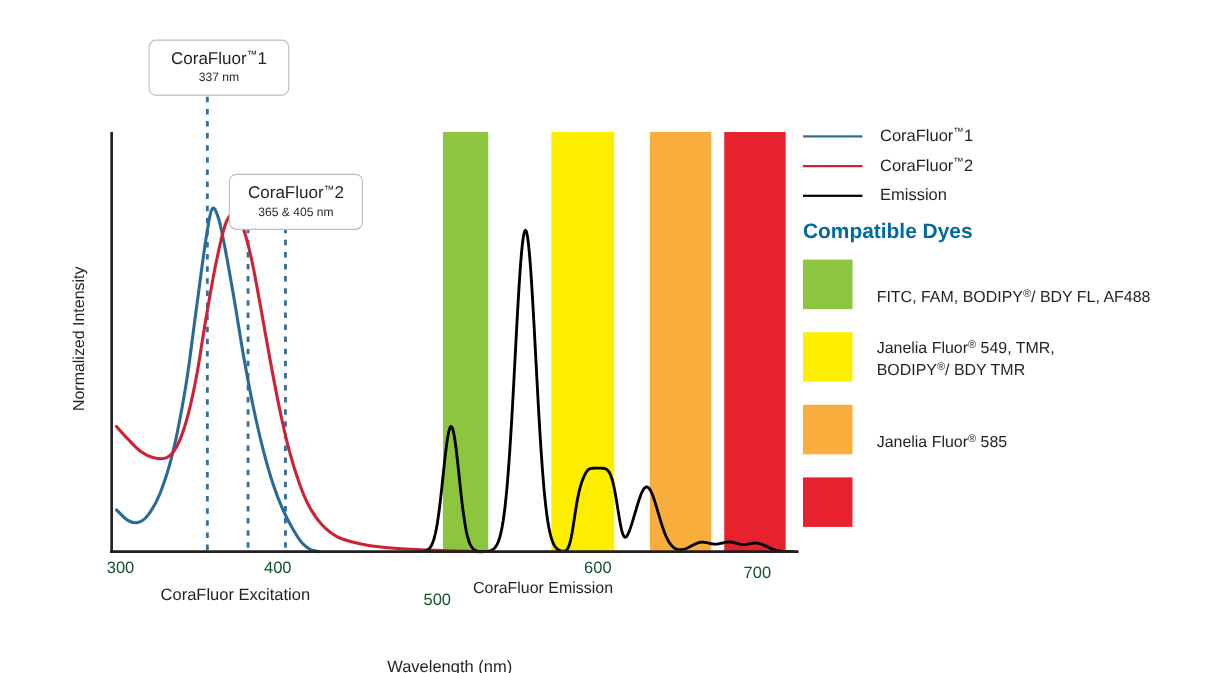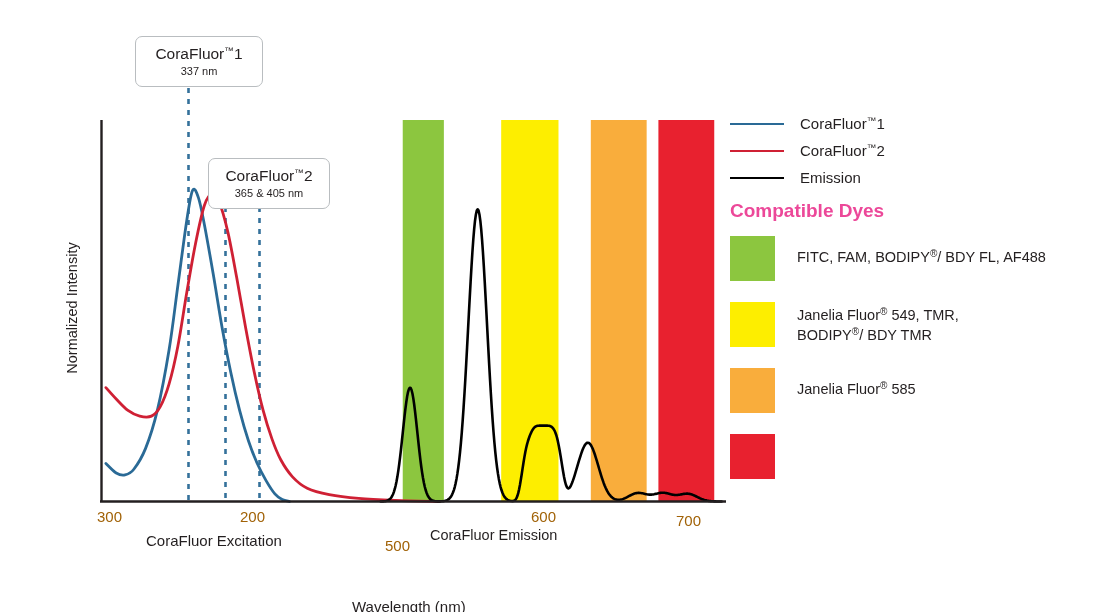--- a/index.html
+++ b/index.html
@@ -24,40 +24,40 @@
     line-height:1.28;
     color:#231f20;
     padding:7px 12px 8px;
     box-sizing:border-box;
   }
   .callout .l1{display:block;font-size:15.5px;white-space:nowrap;}
   .callout .l2{display:block;font-size:11px;white-space:nowrap;}
   .tm{font-size:9.5px;vertical-align:0.52em;letter-spacing:.2px;}
   #callout1{left:135px;top:36px;width:128px;}
   #callout2{left:208px;top:158px;width:122px;}
-  .ticklbl{position:absolute;font-size:15px;color:#a16207;}
+  .ticklbl{position:absolute;font-size:15px;color:#14532d;}
   #ylabel{
     position:absolute;left:-8px;top:300px;width:160px;
     transform:rotate(-90deg);transform-origin:50% 50%;
     text-align:center;font-size:14.5px;color:#231f20;
   }
   #xaxistitle{position:absolute;left:352px;top:566px;font-size:15px;margin-top:32px;}
   #exLabel{position:absolute;left:146px;top:532px;font-size:15px;}
   #emLabel{position:absolute;left:430px;top:527px;font-size:14.5px;}
 
   
   #legend{position:absolute;left:730px;top:110px;width:372px;}
   .legrow{display:flex;align-items:center;height:27px;}
   .legline{width:54px;height:0;border-top-width:2.4px;border-top-style:solid;margin-right:16px;flex:none;}
   .legtxt{font-size:15px;color:#231f20;white-space:nowrap;}
 
-  #dyesTitle{position:absolute;left:730px;top:200px;font-size:19px;font-weight:bold;color:#ec4899;}
+  #dyesTitle{position:absolute;left:730px;top:200px;font-size:19px;font-weight:bold;color:#0369a1;}
 
   #dyes{position:absolute;left:730px;top:236px;width:380px;}
-  .dyerow{display:flex;align-items:flex-start;margin-bottom:21px;}
+  .dyerow{display:flex;align-items:flex-end;margin-bottom:21px;}
   .swatch{width:45px;height:45px;flex:none;margin-right:22px;}
   .dyetxt{font-size:14.5px;line-height:1.35;color:#231f20;padding-top:11px;}
   .dyetxt.two{padding-top:3px;}
   .dyetxt .ln{display:block;white-space:nowrap;}
   .reg{font-size:10px;vertical-align:0.45em;}
 </style>
 </head>
 <body>
 
 <div id="stage">
@@ -82,21 +82,21 @@
         </g>
       <g id="axes">
         <line x1="101.5" y1="120" x2="101.5" y2="502" stroke="#231f20" stroke-width="2.4"></line>
         <line x1="100" y1="501.5" x2="726" y2="501.5" stroke="#231f20" stroke-width="2.4"></line>
       </g>
     </svg>
 
     <div id="ylabel">Normalized Intensity</div>
 
     <div class="ticklbl" id="t0" style="left:97px;top:508px;">300</div>
-    <div class="ticklbl" id="t1" style="left:240px;top:508px;">200</div>
+    <div class="ticklbl" id="t1" style="left:240px;top:508px;">400</div>
     <div class="ticklbl" id="t2" style="left:385px;top:508px;margin-top:29px;">500</div>
     <div class="ticklbl" id="t3" style="left:531px;top:508px;">600</div>
     <div class="ticklbl" id="t4" style="left:676px;top:512px;">700</div>
 
     <div id="exLabel">CoraFluor Excitation</div>
     <div id="emLabel">CoraFluor Emission</div>
     <div id="xaxistitle">Wavelength (nm)</div>
 
     <div class="callout" id="callout1">
       <span class="l1">CoraFluor<span class="tm">™</span>1</span>

